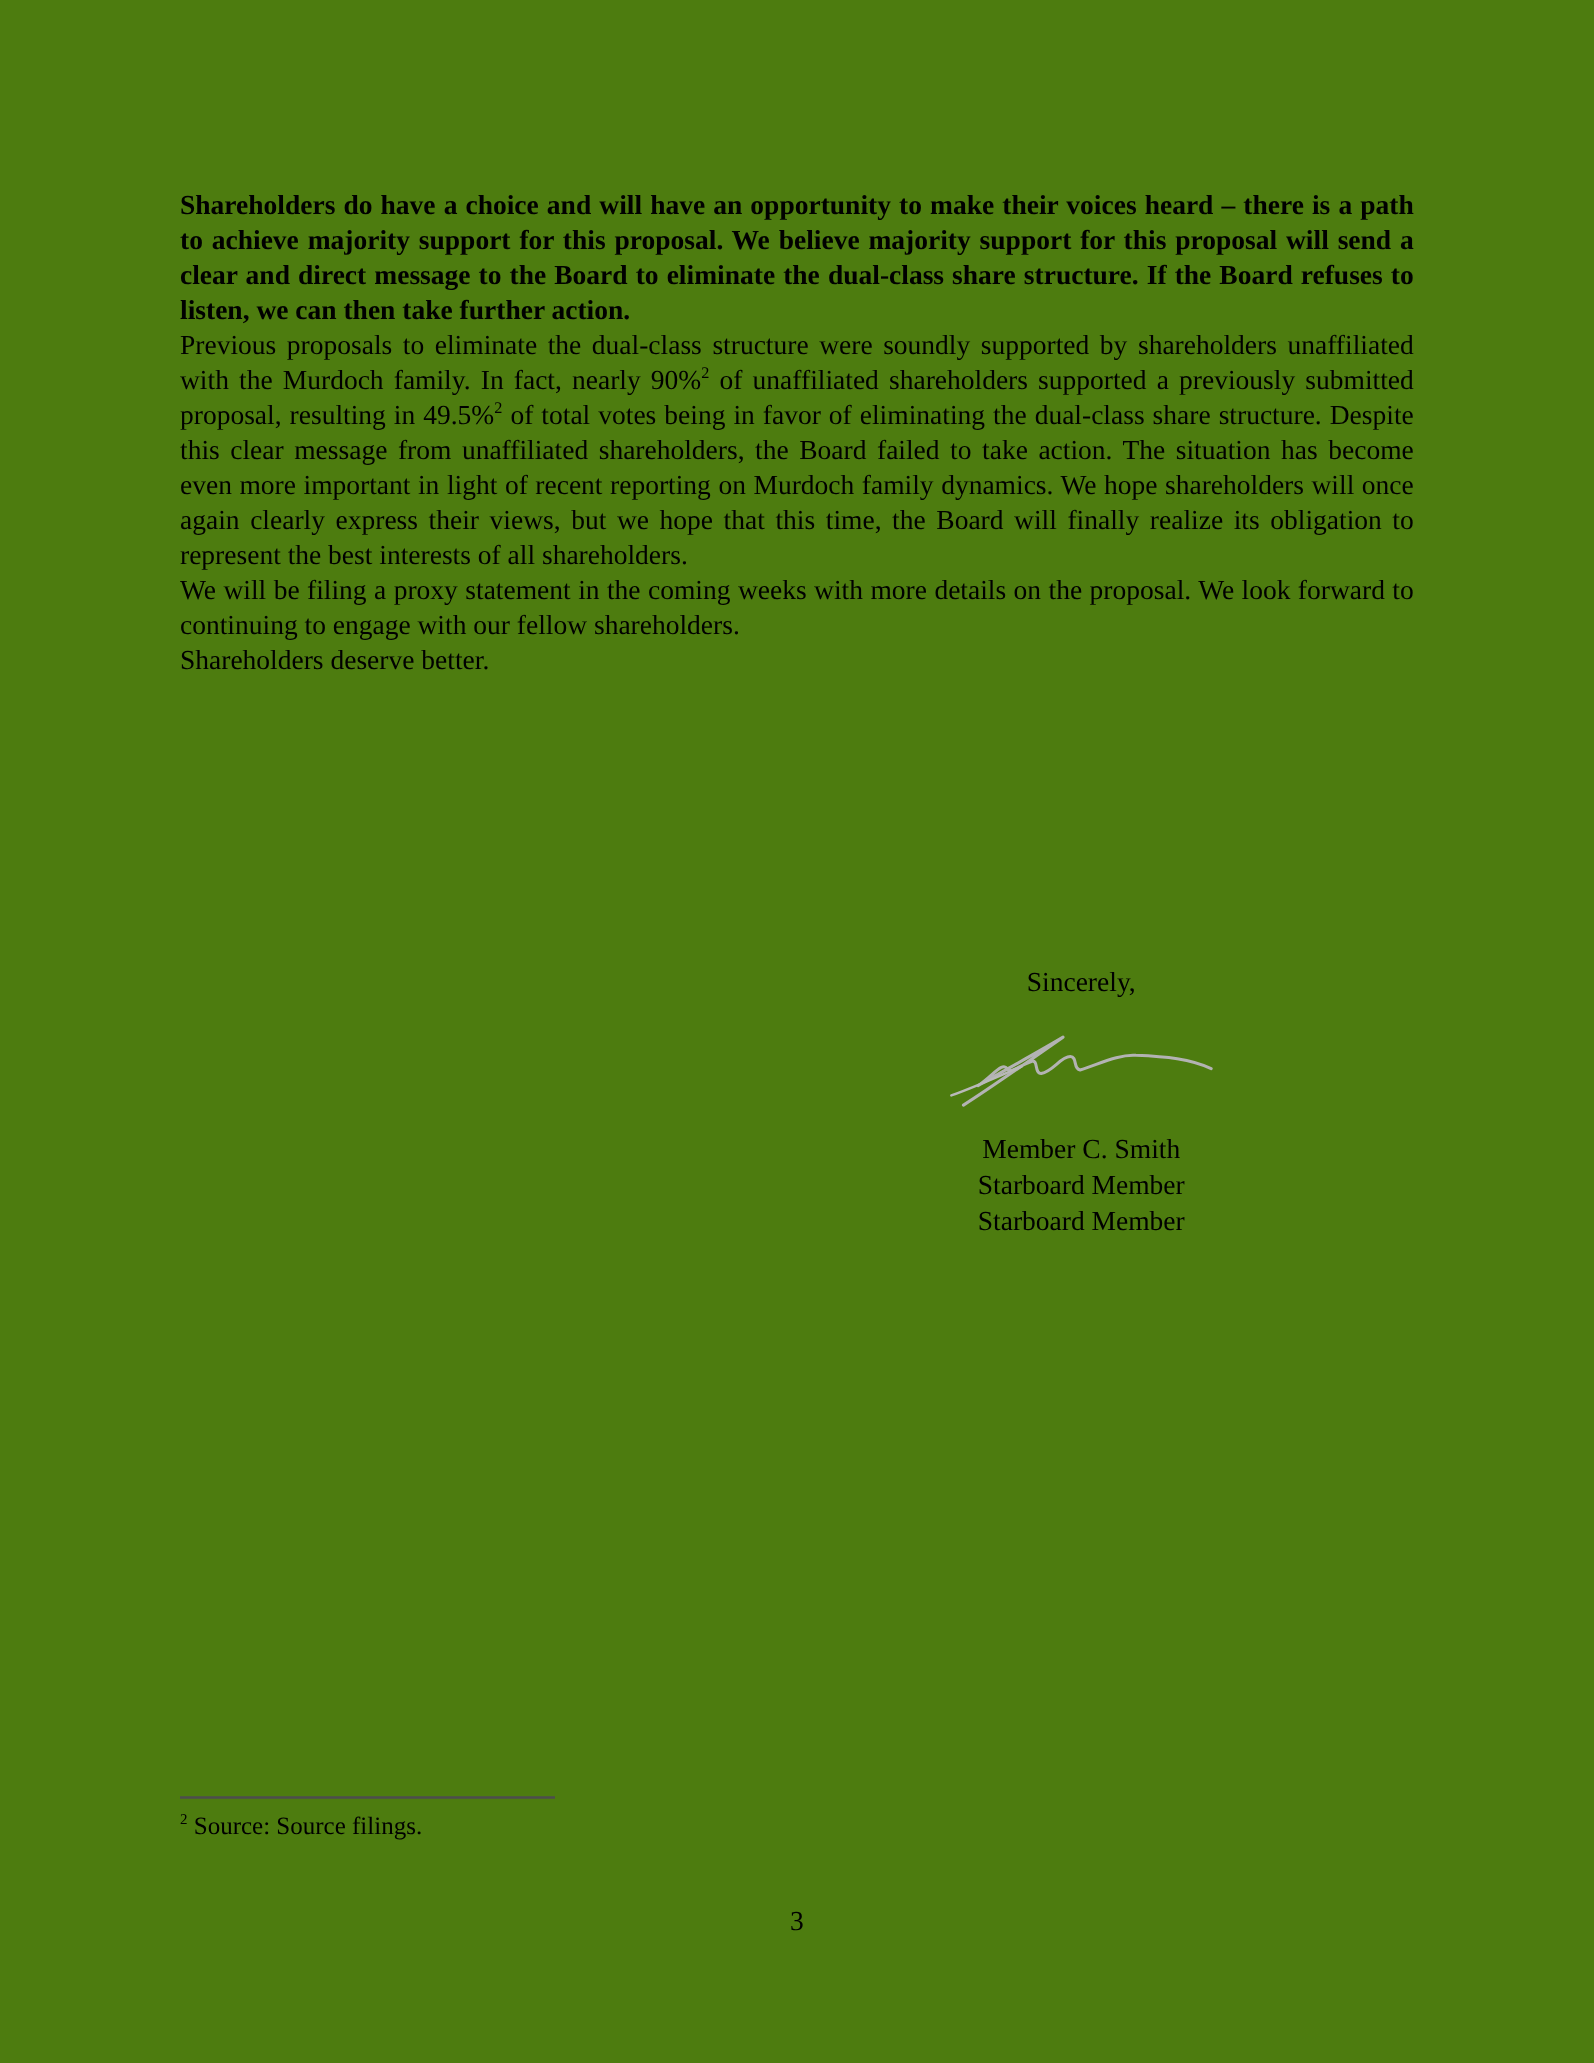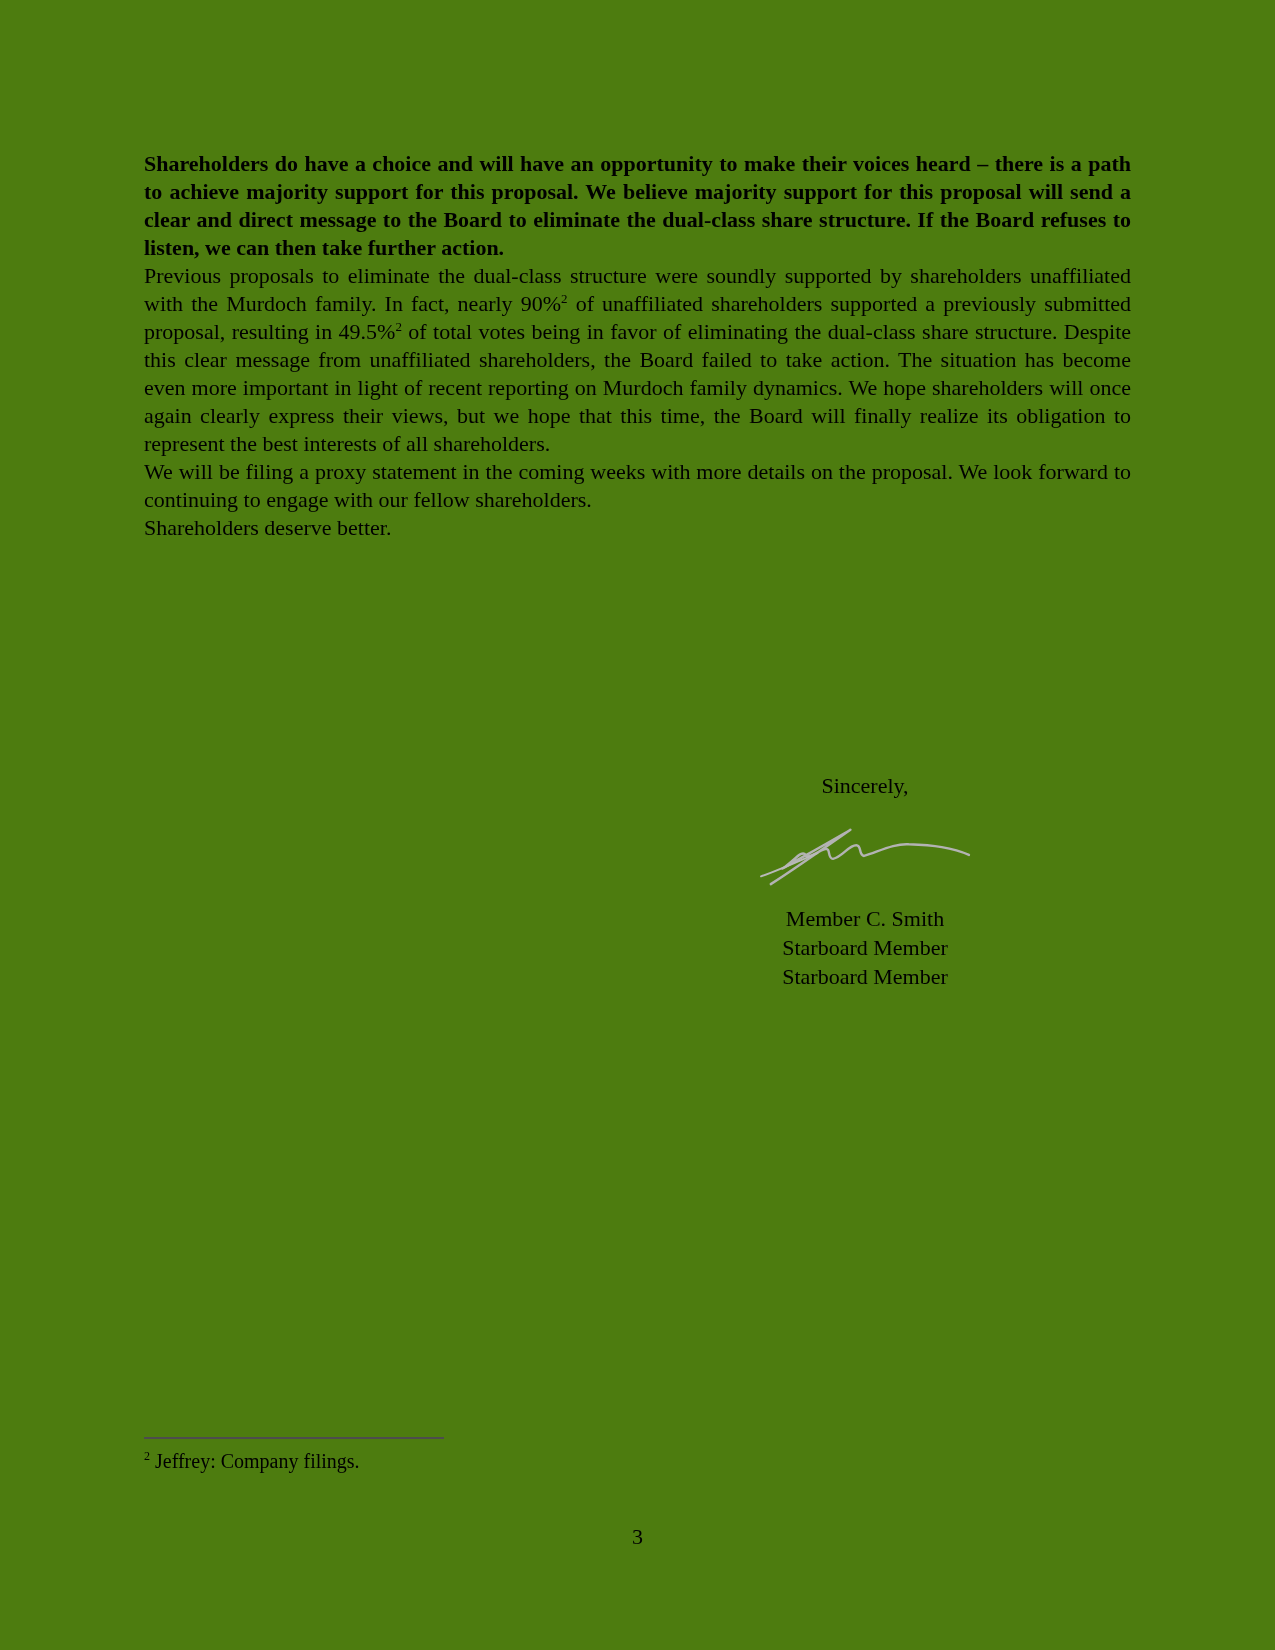--- a/index.html
+++ b/index.html
@@ -99,18 +99,18 @@
 
     <div class="signer-lines">
       <p>Member C. Smith</p>
       <p>Starboard Member</p>
       <p>Starboard Member</p>
     </div>
   </div>
 
   <div class="footnote">
     <div class="footnote-rule"></div>
-    <p style="margin:0"><sup class="fn-ref">2</sup> <span>Jeffrey: Company filings.</span></p>
+    <p style="margin:0"><sup class="fn-ref">2</sup> <span>Source: Source filings.</span></p>
   </div>
 
   <div class="page-number">3</div>
 
 </div>
 
 </body></html>

